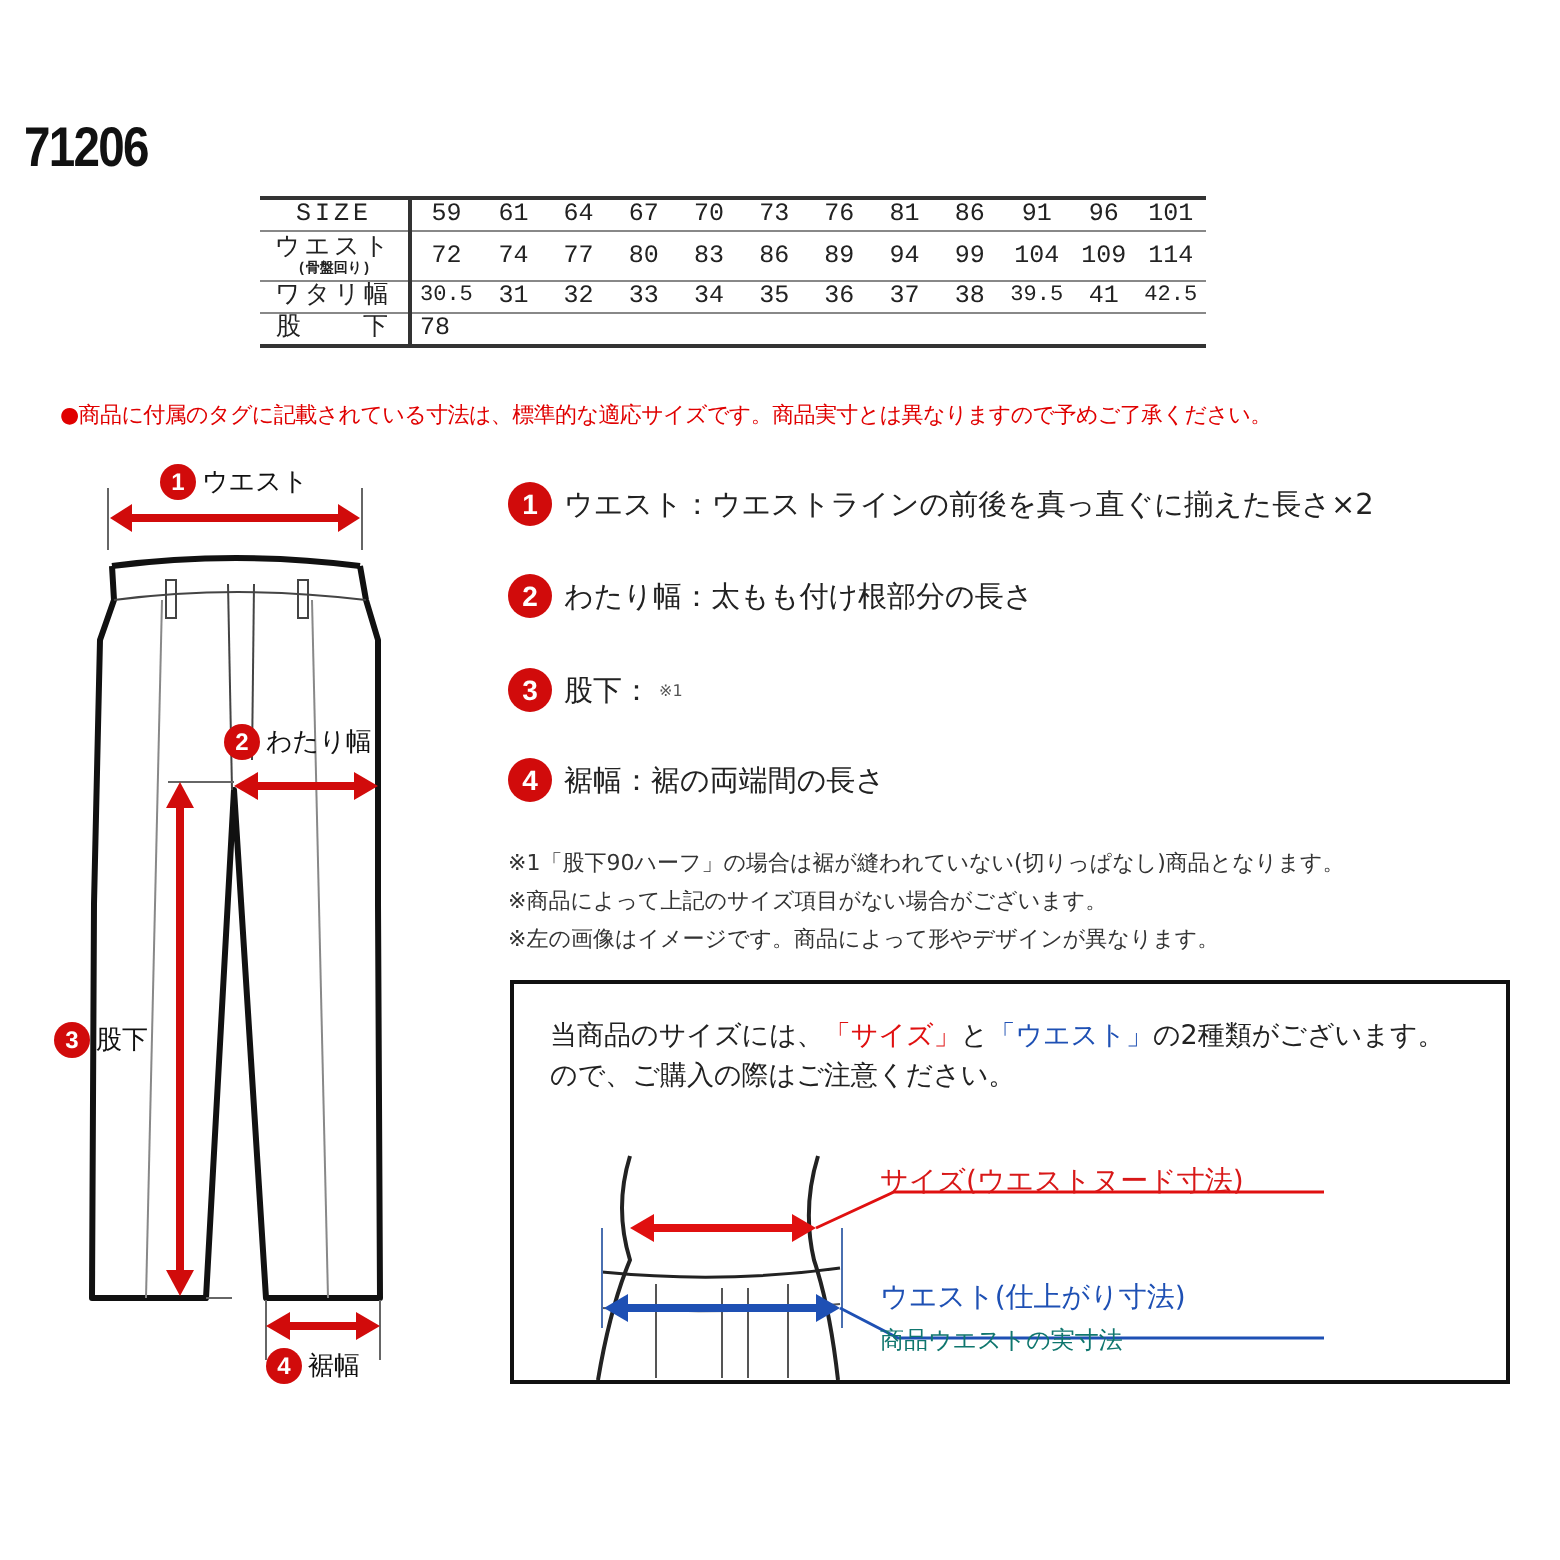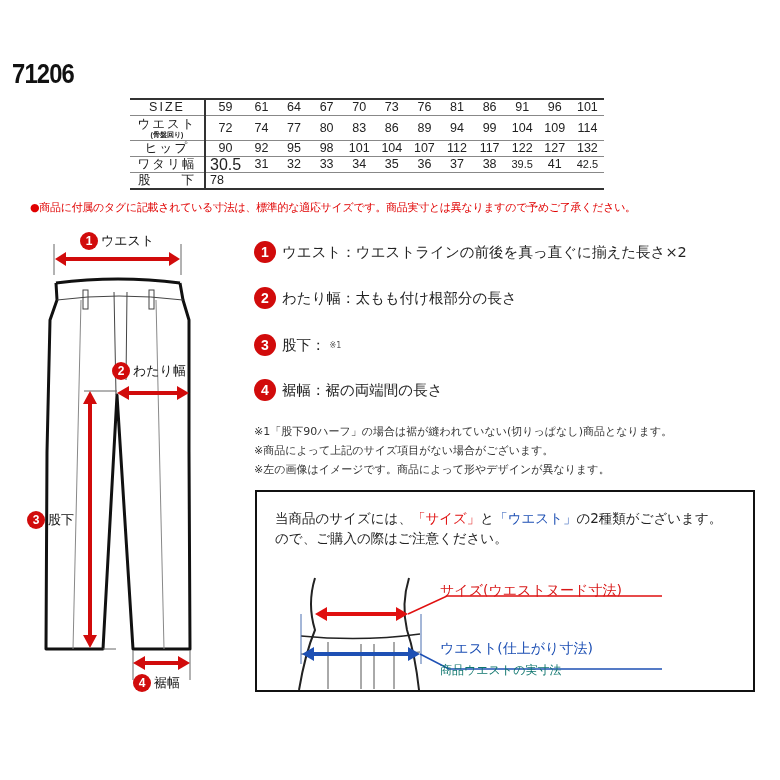--- a/index.html
+++ b/index.html
@@ -4,21 +4,21 @@
 <style>
   html, body { margin:0; padding:0; background:#ffffff; }
   body { width:780px; height:780px; position:relative; overflow:hidden;
          font-family:"DejaVu Sans", sans-serif; color:#222; }
   .abs { position:absolute; }
   .model { left:12px; top:58px; font-family:"Liberation Sans", sans-serif;
            font-weight:bold; font-size:28px; letter-spacing:-1px; color:#111;
            transform:scaleX(0.85); transform-origin:left top; }
 
   table.size { position:absolute; left:130px; top:98px; border-collapse:collapse;
-               font-family:Liberation Sans, sans-serif; font-size:12.5px; color:#222; }
+               font-family:Liberation Mono, monospace; font-size:12.5px; color:#222; }
   table.size { border-top:2px solid #333; border-bottom:2px solid #333; }
   table.size td { padding:0 4px; text-align:center; height:15px; line-height:15px;
                   border-bottom:1px solid #888; white-space:nowrap; }
   table.size tr.tall td { height:24px; }
   table.size td.hdr { width:66px; border-right:2px solid #333; letter-spacing:2px; }
   table.size td.num { width:24.6px; }
   .subhdr { display:block; font-size:7px; font-weight:bold; letter-spacing:0; line-height:8px; }
   .hdrtop { display:block; line-height:13px; }
 
   .notice { left:30px; top:200px; font-size:11px; color:#e00000; white-space:nowrap; letter-spacing:-0.3px; }
@@ -78,37 +78,22 @@
     <td class="num">83</td>
     <td class="num">86</td>
     <td class="num">89</td>
     <td class="num">94</td>
     <td class="num">99</td>
     <td class="num">104</td>
     <td class="num">109</td>
     <td class="num">114</td>
   </tr>
   <tr>
-    <td class="hdr">ヒップ</td>
-    <td class="num">90</td>
-    <td class="num">92</td>
-    <td class="num">95</td>
-    <td class="num">98</td>
-    <td class="num">101</td>
-    <td class="num">104</td>
-    <td class="num">107</td>
-    <td class="num">112</td>
-    <td class="num">117</td>
-    <td class="num">122</td>
-    <td class="num">127</td>
-    <td class="num">132</td>
-  </tr>
-  <tr>
     <td class="hdr">ワタリ幅</td>
-    <td class="num" style="font-size:16px">30.5</td>
+    <td class="num" style="font-size:11px">30.5</td>
     <td class="num">31</td>
     <td class="num">32</td>
     <td class="num">33</td>
     <td class="num">34</td>
     <td class="num">35</td>
     <td class="num">36</td>
     <td class="num">37</td>
     <td class="num">38</td>
     <td class="num" style="font-size:11px">39.5</td>
     <td class="num">41</td>

